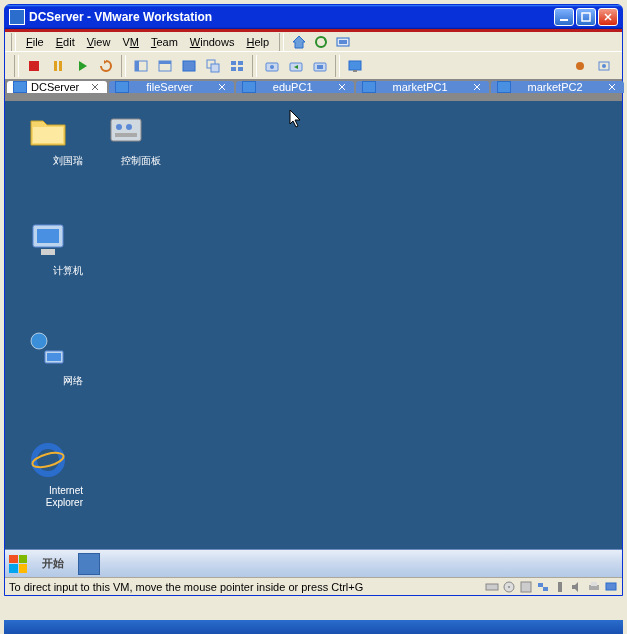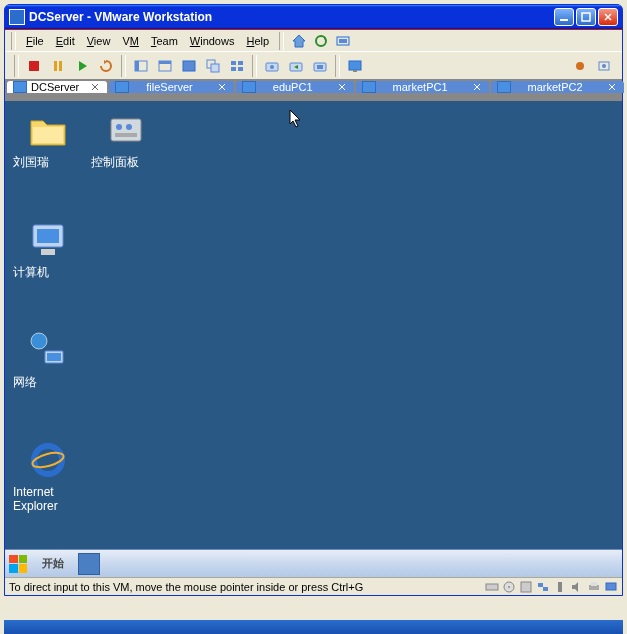--- a/index.html
+++ b/index.html
@@ -11,21 +11,21 @@
 
 .titlebar { height: 24px; background: linear-gradient(to bottom, #3b8cff 0%, #0831d9 8%, #0831d9 92%, #001897 100%); display: flex; align-items: center; padding: 0 4px; border-radius: 4px 4px 0 0; }
 .titlebar .vmicon { width: 16px; height: 16px; background: #2a6dcc; border: 1px solid #fff; margin-right: 4px; }
 .titlebar .title { color: #fff; font-size: 12px; font-weight: bold; flex: 1; }
 .titlebar .winbtn { width: 20px; height: 18px; margin-left: 2px; border: 1px solid #fff; border-radius: 3px; display: flex; align-items: center; justify-content: center; cursor: pointer; }
 .titlebar .minbtn, .titlebar .maxbtn { background: linear-gradient(#7eb1ff, #2a6dcc); }
 .titlebar .closebtn { background: linear-gradient(#f39884, #d9290c); }
 .titlebar .winbtn svg { width: 12px; height: 12px; }
 
 
-.menubar { height: 22px; background: #ece9d8; display: flex; align-items: center; padding: 8px 6px; border-top: 1px solid #b91c1c; font-size: 11px; }
+.menubar { height: 22px; background: #ece9d8; display: flex; align-items: center; padding: 8px 6px; border-top: 3px solid #b91c1c; font-size: 11px; }
 .menubar .separator-v { width: 5px; height: 18px; border-left: 1px solid #aca899; border-right: 1px solid #fff; margin-right: 4px; }
 .menubar .menuitem { padding: 2px 6px; cursor: pointer; }
 .menubar .menuitem span.u { text-decoration: underline; }
 .menubar .ticon { width: 18px; height: 18px; margin: 0 2px; display: inline-flex; align-items: center; justify-content: center; cursor: pointer; }
 
 
 .toolbar { height: 28px; background: #ece9d8; display: flex; align-items: center; padding: 0 6px; border-top: 1px solid #fff; }
 .toolbar .separator-v { width: 5px; height: 22px; border-left: 1px solid #aca899; border-right: 1px solid #fff; margin: 0 3px; }
 .toolbar .tbtn { width: 22px; height: 22px; margin: 0 1px; display: flex; align-items: center; justify-content: center; cursor: pointer; border: 1px solid transparent; border-radius: 2px; }
 .toolbar .spacer { flex: 1; }
@@ -34,21 +34,21 @@
 .tabbar { height: 22px; background: #888; display: flex; align-items: stretch; padding: 2px 2px 8px 2px; }
 .tab { display: flex; align-items: center; padding: 0 6px; font-size: 11px; margin-right: 2px; border-radius: 3px 3px 0 0; cursor: pointer; gap: 4px; }
 .tab.active { background: #fff; color: #000; }
 .tab.inactive { background: #5a8ad6; color: #fff; gap: 17px; }
 .tab .tabicon { width: 14px; height: 12px; background: #4a90e2; border: 1px solid #2a6dcc; }
 .tab .tabclose { width: 12px; height: 12px; display: flex; align-items: center; justify-content: center; margin-left: 6px; }
 
 
 .vmdesktop { height: 476px; background: #2a5885; position: relative; }
 .desktopicons { position: absolute; top: 8px; left: 8px; }
-.dicon { width: 70px; height: 80px; text-align: left; color: #fff; font-size: 12px; cursor: pointer; margin-bottom: 4px; }
+.dicon { width: 70px; height: 80px; text-align: right; color: #fff; font-size: 10px; cursor: pointer; margin-bottom: 4px; }
 .dicon .iconimg { width: 42px; height: 42px; margin: 0 auto 4px; display: flex; align-items: center; justify-content: center; }
 .dicon .iconlabel { line-height: 1.2; }
 .col2 { position: absolute; top: 8px; left: 86px; }
 
 
 .vmtaskbar { position: absolute; bottom: 0; left: 0; right: 0; height: 28px; background: linear-gradient(to bottom, #e7eef8 0%, #c9d8ee 50%, #b3c9e6 100%); display: flex; align-items: center; border-top: 1px solid #6b8bc1; }
 .startbtn { height: 100%; padding: 0 10px 0 4px; display: flex; align-items: center; gap: 15px; cursor: pointer; font-size: 11px; font-weight: bold; color: #444; }
 .startbtn .winlogo { width: 18px; height: 18px; display: grid; grid-template: 1fr 1fr / 1fr 1fr; gap: 1px; }
 .startbtn .winlogo span:nth-child(1){background:#f25022}.startbtn .winlogo span:nth-child(2){background:#7fba00}.startbtn .winlogo span:nth-child(3){background:#00a4ef}.startbtn .winlogo span:nth-child(4){background:#ffb900}
 .vmtaskbar .qlaunch { width: 22px; height: 22px; margin-left: 4px; background: #4a7fc4; border: 1px solid #3060a0; cursor: pointer; }

